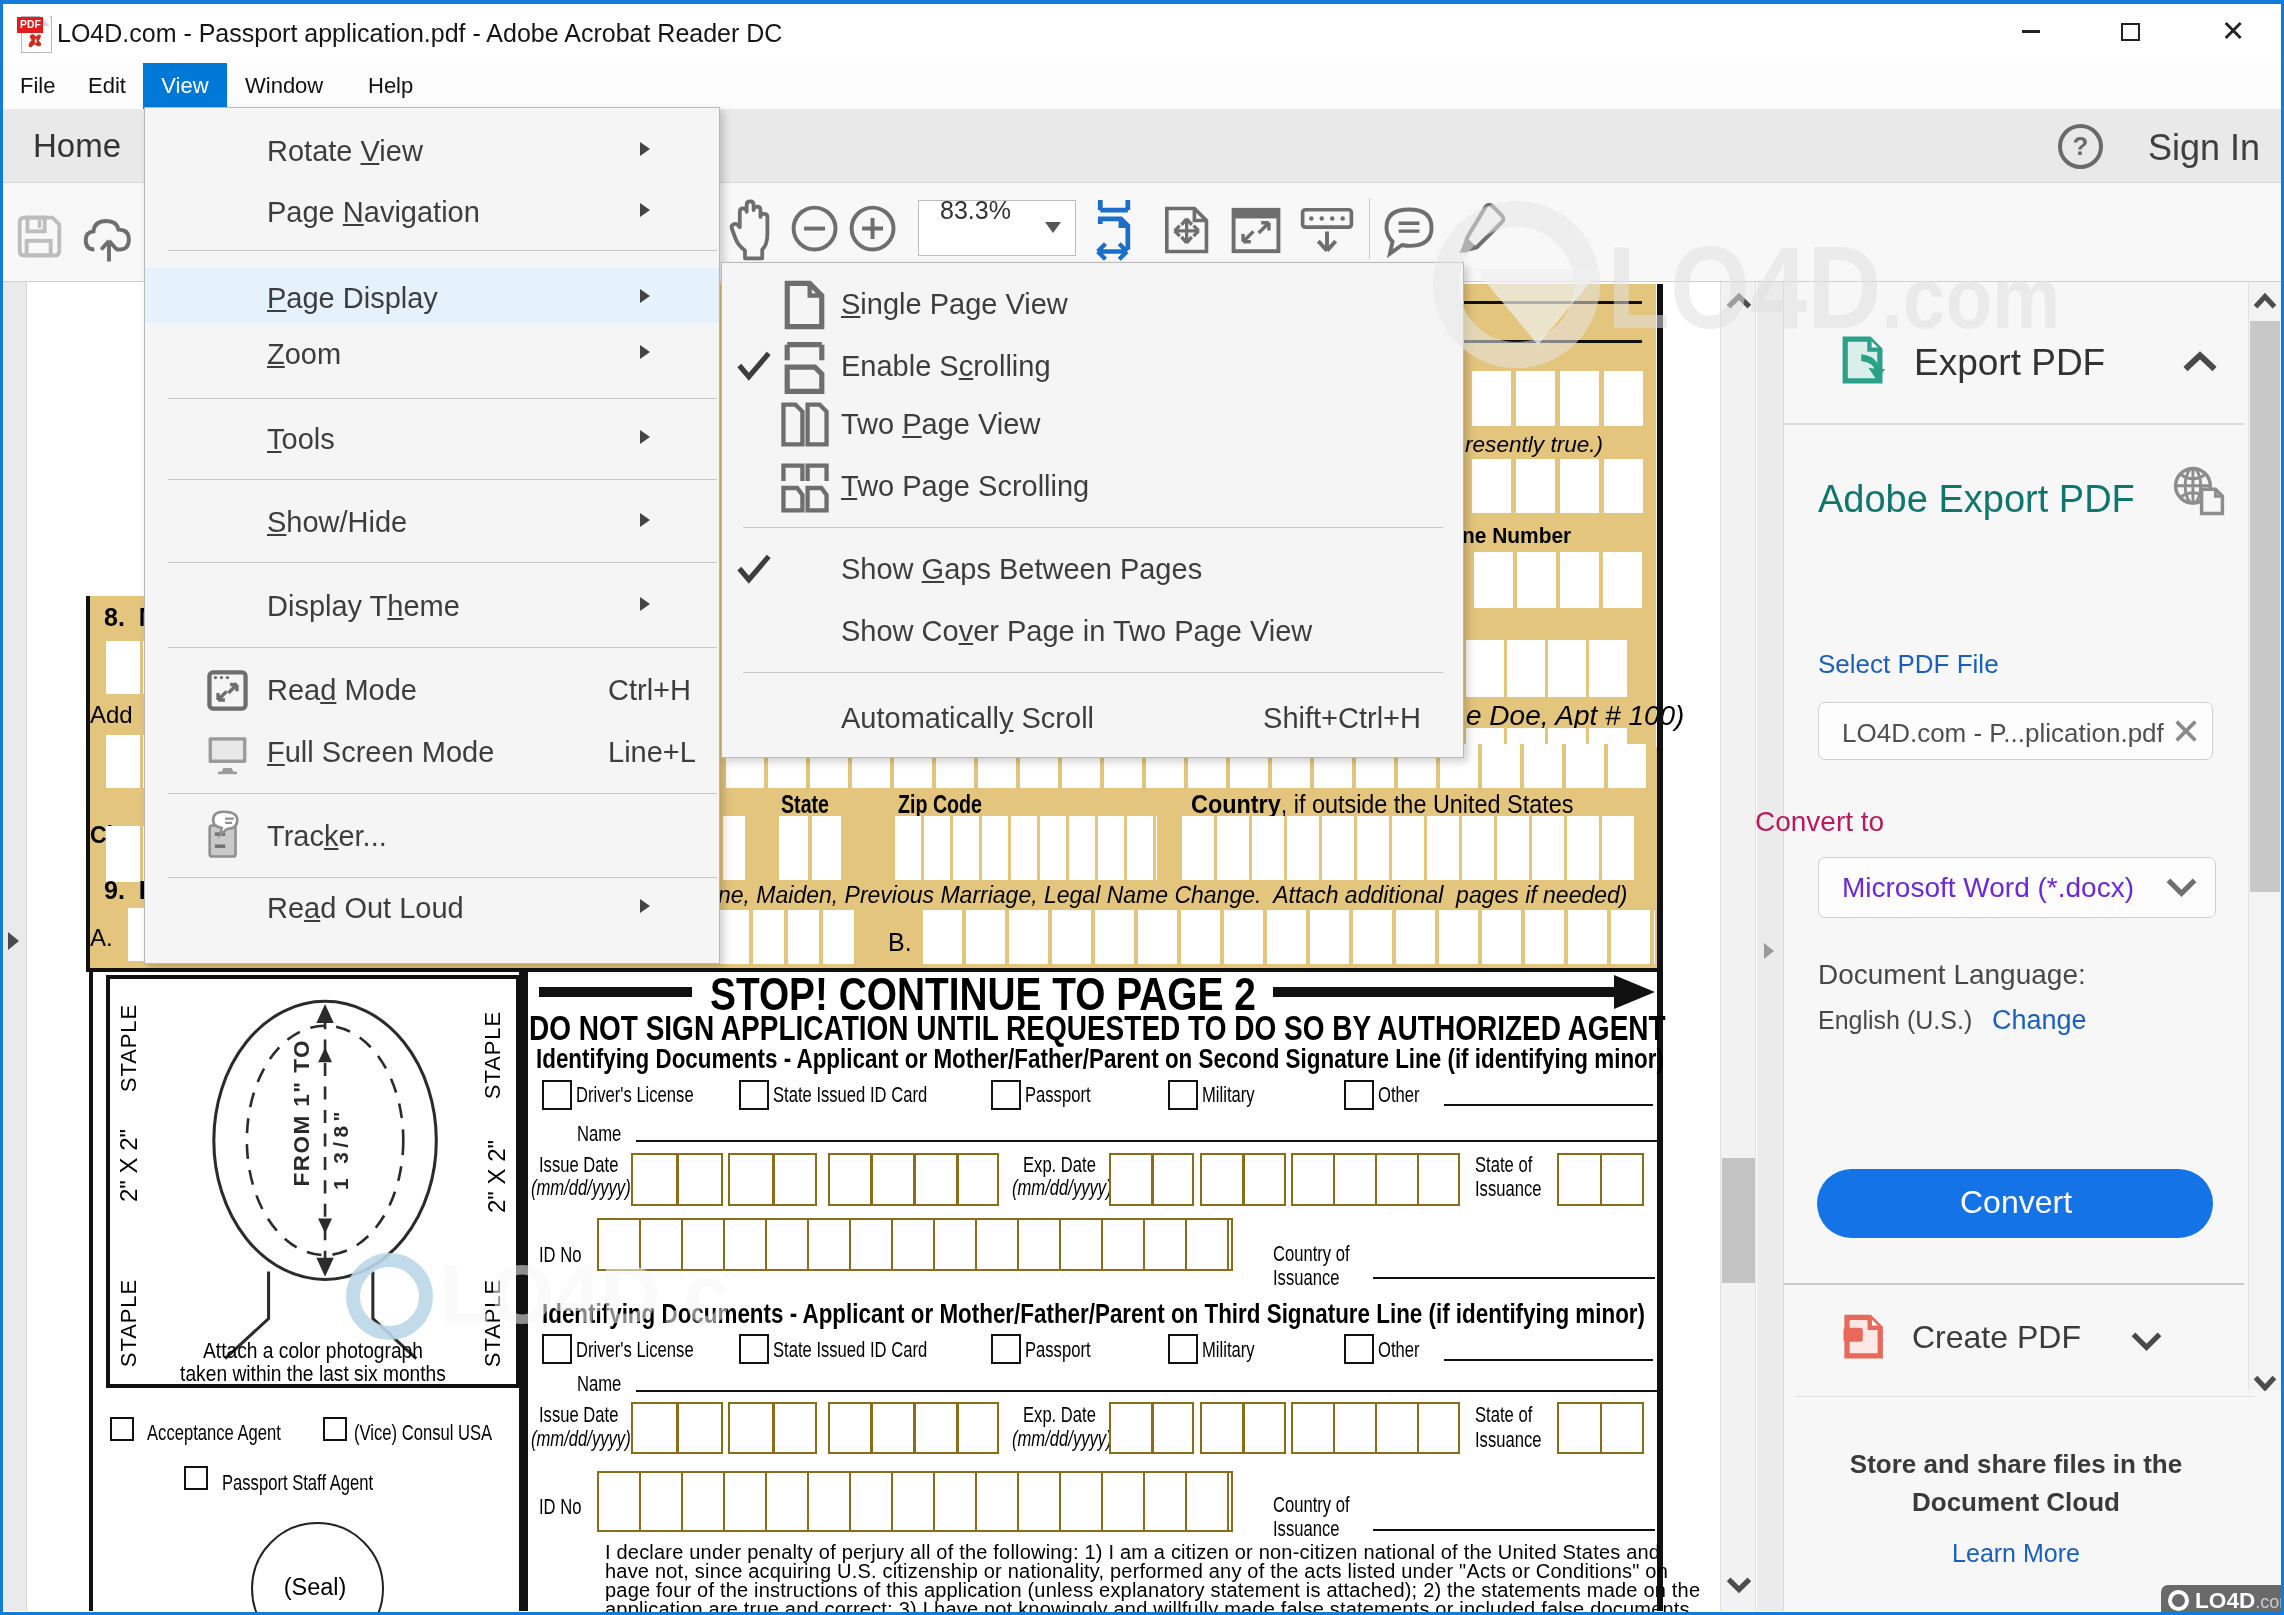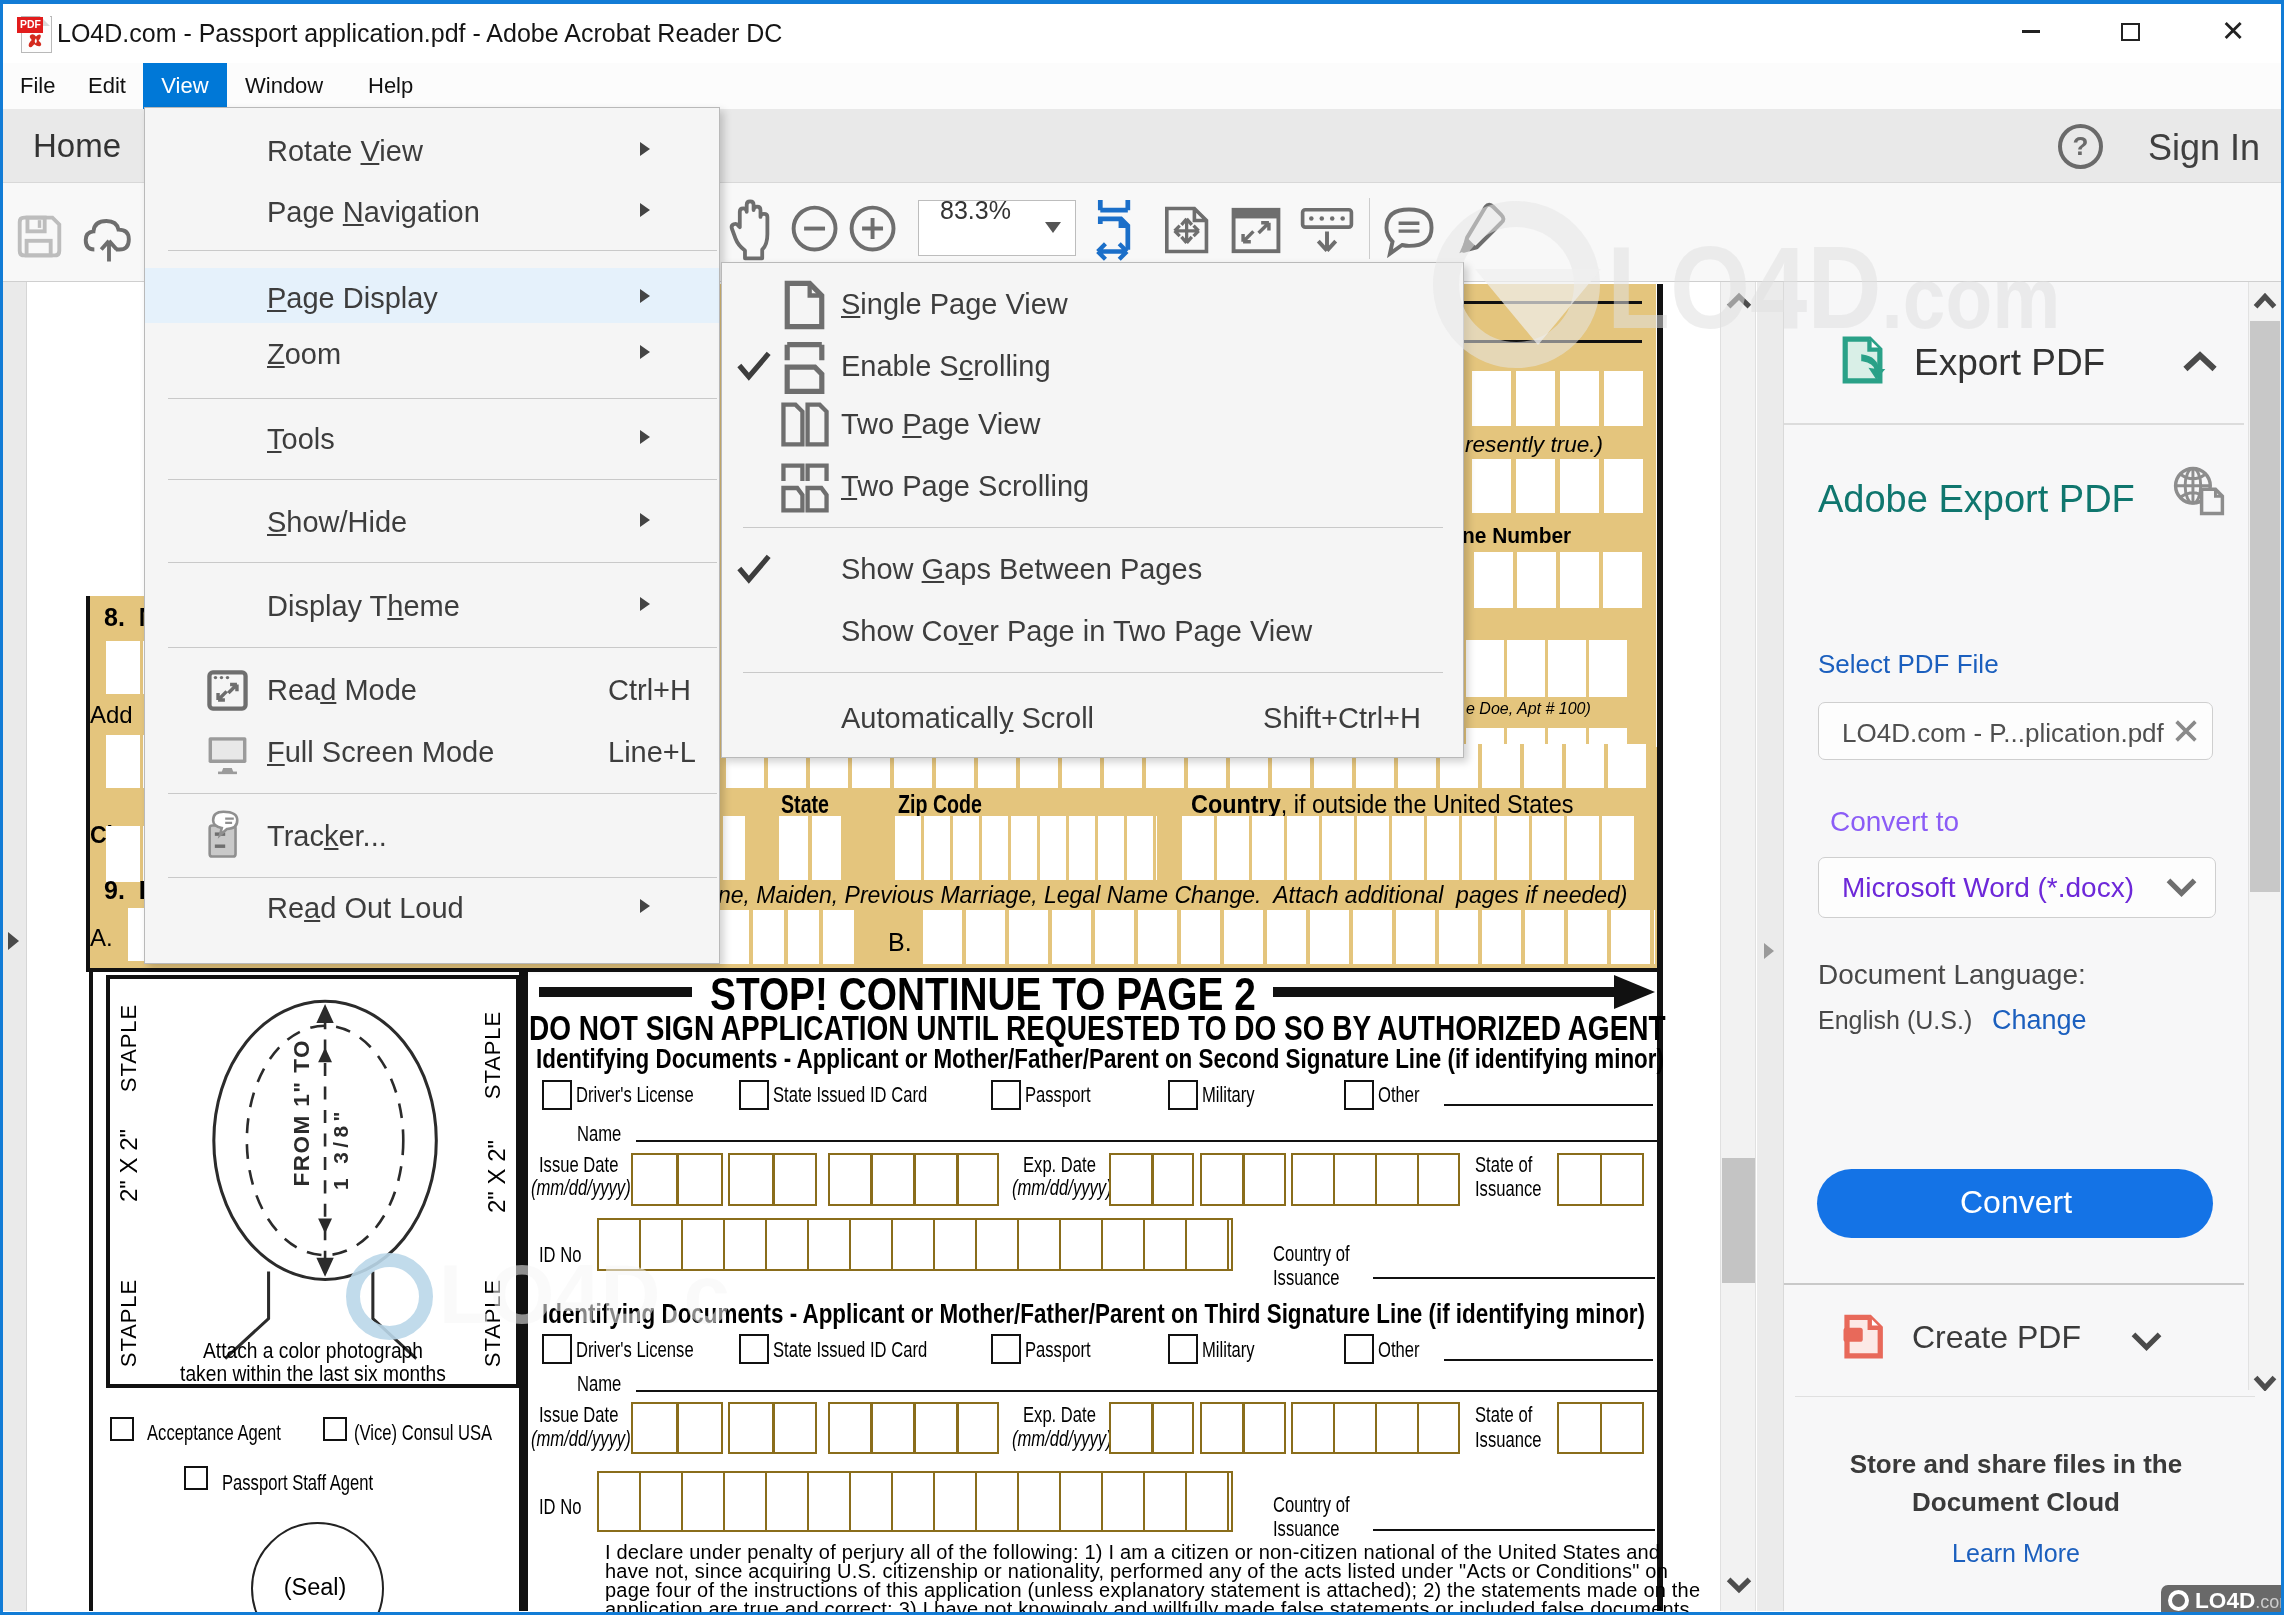--- a/index.html
+++ b/index.html
@@ -133,21 +133,21 @@
 <div class="a" style="left:1463px;top:340px;width:179px;height:2.6px;background:#111"></div>
 <div class="cells" style="left:1472px;top:371px;width:171px;height:55px;--w:39px;--p:44px"></div>
 <div class="ftxt it" style="left:1465px;top:432px;font-size:22.6px">resently true.)</div>
 <div class="cells" style="left:1472px;top:459px;width:171px;height:54px;--w:39px;--p:44px"></div>
 <div class="ftxt bold" style="left:1462px;top:523px;font-size:22px;transform:scaleX(.95);transform-origin:0 0">ne Number</div>
 <div class="cells" style="left:1474px;top:552px;width:169px;height:56px;--w:39px;--p:43px"></div>
 
 <div class="a tan" style="left:89px;top:596px;width:632px;height:372px"></div>
 <div class="a" style="left:86px;top:596px;width:3.5px;height:376px;background:#111"></div>
 <div class="cells" style="left:1466px;top:640px;width:162px;height:57px;--w:38px;--p:41px"></div>
-<div class="ftxt it" style="left:1466px;top:700px;font-size:16px">e Doe, Apt # 100)</div>
+<div class="ftxt it" style="left:1466px;top:700px;font-size:28px">e Doe, Apt # 100)</div>
 <div class="cells" style="left:1466px;top:728px;width:162px;height:56px;--w:38px;--p:41px"></div>
 <div class="ftxt bold" style="left:104px;top:603px;font-size:25px">8.&nbsp; M</div>
 <div class="cells" style="left:106px;top:641px;width:608px;height:53px;--w:34px;--p:37px"></div>
 <div class="ftxt" style="left:90px;top:701px;font-size:24px">Add</div>
 <div class="cells" style="left:106px;top:735px;width:608px;height:53px;--w:34px;--p:37px"></div>
 <div class="ftxt bold" style="left:90px;top:822px;font-size:23px">City</div>
 <div class="cells" style="left:106px;top:826px;width:608px;height:56px;--w:34px;--p:37px"></div>
 <div class="ftxt bold" style="left:104px;top:876px;font-size:25px">9.&nbsp; L</div>
 <div class="ftxt" style="left:90px;top:924px;font-size:24px">A.</div>
 <div class="cells" style="left:128px;top:908px;width:591px;height:53px;--w:35px;--p:38px"></div>
@@ -296,21 +296,21 @@
  <ellipse cx="24" cy="24" rx="9" ry="20" fill="none" stroke="#8d8d8d" stroke-width="3.4"></ellipse>
  <path d="M34 28 h16 l8 8 v20 h-24 z" fill="#f7f7f8" stroke="#8d8d8d" stroke-width="4"></path>
  <path d="M50 28 v8 h8" fill="none" stroke="#8d8d8d" stroke-width="3.4"></path>
 </svg>
 <div class="a" style="left:1818px;top:649px;font-size:26px;color:#1b5fbe">Select PDF File</div>
 <div class="a" style="left:1818px;top:702px;width:395px;height:58px;background:#fdfdfd;border:1.7px solid #cfcfcf;border-radius:7px;box-sizing:border-box"></div>
 <div class="a" style="left:1842px;top:718px;font-size:26px;color:#4f4f4f;width:339px;overflow:hidden;white-space:nowrap">LO4D.com - P...plication.pdf</div>
 <svg class="a" style="left:2173px;top:718px" width="26" height="26" viewBox="0 0 36 36">
       <path d="M5 5 L31 31 M31 5 L5 31" stroke="#8a8a8a" stroke-width="5"></path>
     </svg>
-<div class="a" style="left:1830px;top:806px;font-size:28px;color:#8b5cf6">Convert to</div>
+<div class="a" style="left:1755px;top:806px;font-size:28px;color:#be185d">Convert to</div>
 <div class="a" style="left:1818px;top:857px;width:398px;height:61px;background:#fdfdfd;border:1.7px solid #cfcfcf;border-radius:7px;box-sizing:border-box"></div>
 <div class="a" style="left:1842px;top:872px;font-size:28px;color:#6d28d9">Microsoft Word (*.docx)</div>
 <svg class="a" style="left:2165px;top:876px" width="33" height="22.6" viewBox="0 0 38 26">
       <path d="M4 5 L19 20 L34 5" fill="none" stroke="#6f6f6f" stroke-width="6"></path>
     </svg>
 <div class="a" style="left:1818px;top:959px;font-size:28px;color:#484848">Document Language:</div>
 <div class="a" style="left:1818px;top:1006px;font-size:25px;color:#484848">English (U.S.)</div>
 <div class="a" style="left:1992px;top:1005px;font-size:27px;color:#1b5fbe">Change</div>
 <div class="a" style="left:1817px;top:1169px;width:396px;height:69px;background:#1473e6;border-radius:35px"></div>
 <div class="a" style="left:2016px;top:1184px;font-size:32px;color:#fff;transform:translateX(-50%)">Convert</div>

